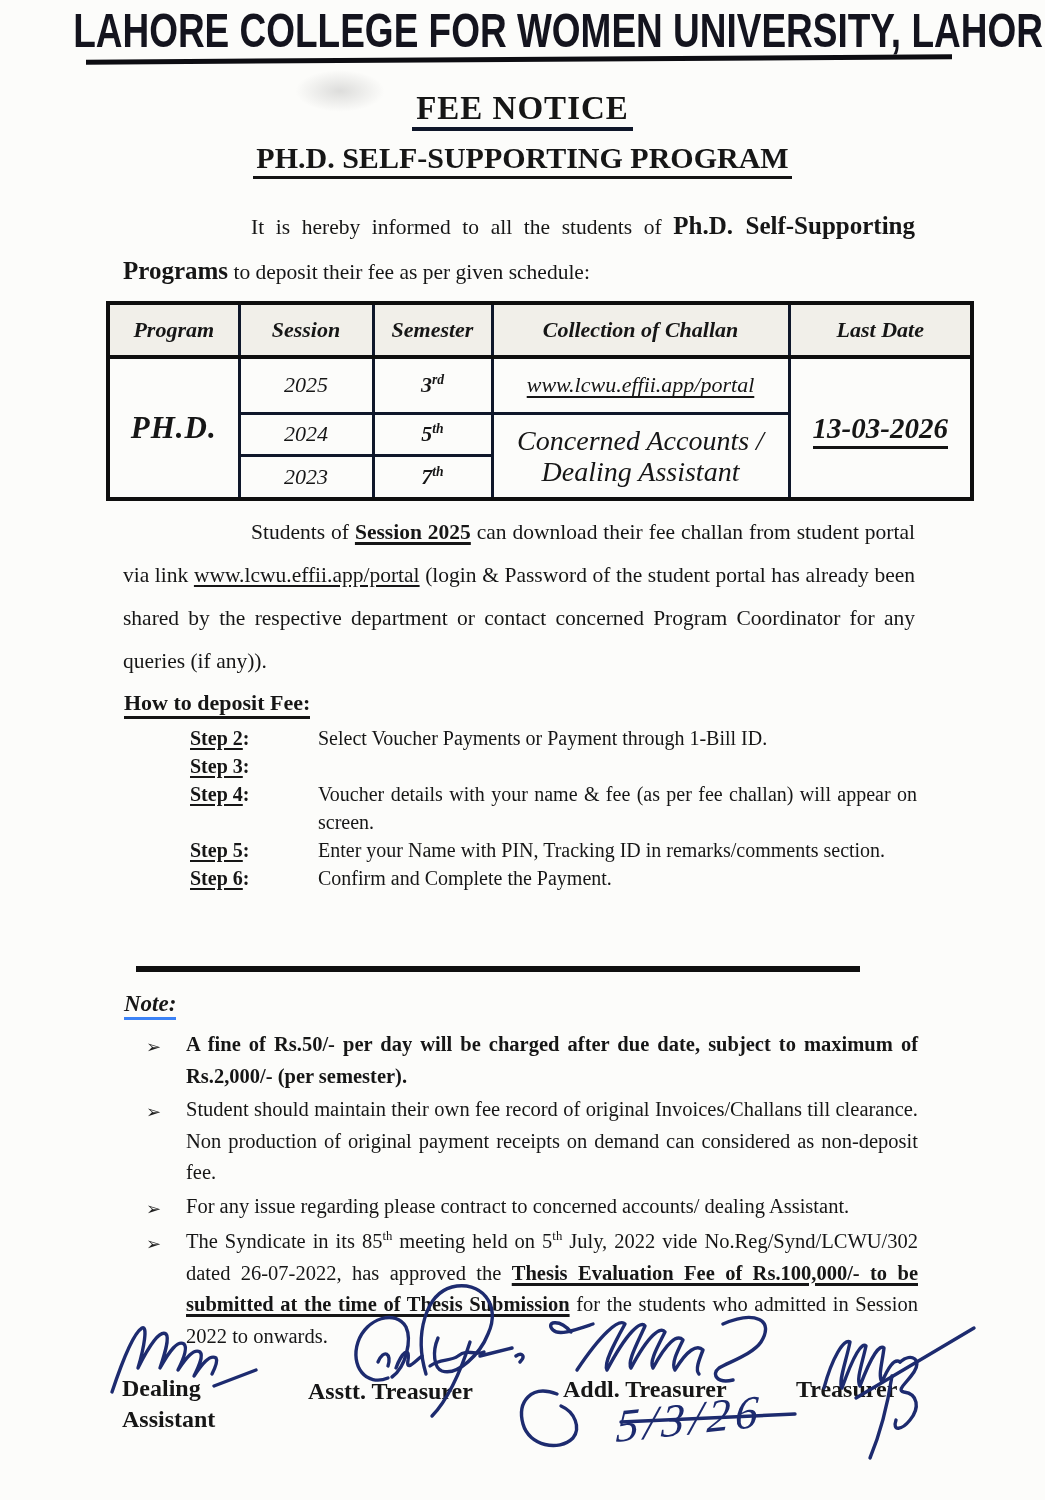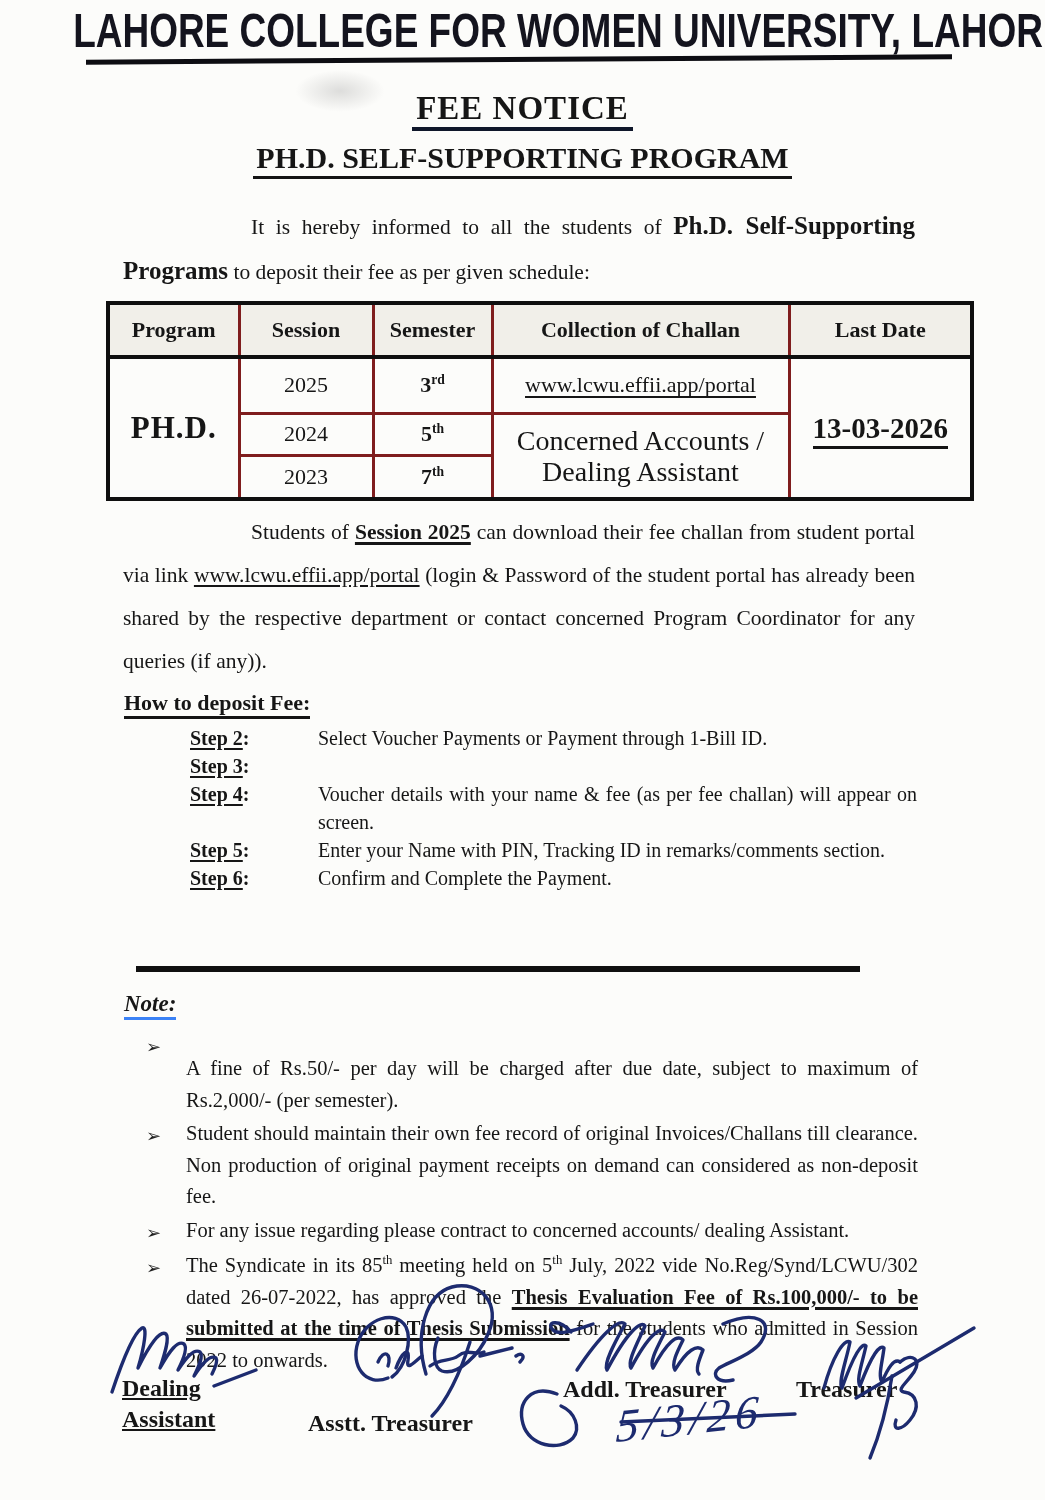--- a/index.html
+++ b/index.html
@@ -22,21 +22,21 @@
   .prog-title span{border-bottom:3px solid #141414;padding:0 3px 2px 3px;}
 
   
   .intro{position:absolute;left:123px;top:204px;width:792px;font-size:21.5px;
     line-height:44px;text-align:justify;text-indent:128px;}
   .intro .big-bold{font-weight:bold;font-size:25px;}
 
   
   table.feetable{position:absolute;left:106px;top:301px;width:864px;table-layout:fixed;
     border-collapse:collapse;text-align:center;border:4px solid #0f0f0f;}
-  .feetable th,.feetable td{border:3px solid #7f1d1d;padding:0;}
+  .feetable th,.feetable td{border:3px solid #0f172a;padding:0;font-style:italic;}
   .feetable thead th{font-size:22px;font-weight:bold;height:50px;background:#f1efe9;
     border-bottom:4px solid #0f0f0f;}
   .feetable tr.r1{height:56px;}
   .feetable tr.r2{height:42px;}
   .feetable tr.r3{height:44px;}
   .cell-phd{font-size:31px;font-weight:bold;letter-spacing:1px;}
   .cell-year{font-size:22px;}
   .cell-sem{font-size:22px;font-weight:bold;}
   .cell-link{font-size:22px;}
   .cell-link span{text-decoration:underline;text-decoration-thickness:2px;text-underline-offset:4px;}
@@ -62,21 +62,21 @@
 
   .thick-rule{position:absolute;left:136px;top:966px;width:724px;height:6px;background:#101010;}
 
   
   .note-head{position:absolute;left:124px;top:991px;font-size:23px;font-weight:bold;font-style:italic;}
   .note-head span{border-bottom:3px solid #3b82f6;padding-bottom:1px;}
   .notes{position:absolute;left:146px;top:1029px;width:772px;font-size:20.5px;line-height:31.5px;}
   .note-item{display:grid;grid-template-columns:40px 1fr;margin-bottom:2px;}
   .note-bullet{font-family:"DejaVu Sans",sans-serif;font-size:18px;padding-top:2px;color:#222;}
   .note-text{text-align:justify;}
-  .note-item.bold .note-text{font-weight:normal;margin-top:24px;}
+  .note-item.bold .note-text{font-weight:bold;}
   .emph{font-weight:bold;text-decoration:underline;text-decoration-thickness:2.5px;text-underline-offset:3px;}
 
   
   .sig-label{position:absolute;font-size:24px;font-weight:bold;z-index:3;line-height:31px;}
   .sig-svg{position:absolute;z-index:5;pointer-events:none;}
   .sig-svg path{stroke:var(--ink,#1d2b6f);fill:none;stroke-width:3.4;stroke-linecap:round;stroke-linejoin:round;}
   .sig-date{position:absolute;left:616px;top:1392px;z-index:5;color:var(--ink,#1d2b6f);
     font-size:46px;font-style:italic;letter-spacing:5px;transform:rotate(-6deg) skewX(-10deg);}
 </style>
 </head>
@@ -171,25 +171,25 @@
     <div class="note-item">
       <div class="note-bullet">➢</div>
       <div class="note-text">For any issue regarding please contract to concerned accounts/ dealing Assistant.</div>
     </div>
     <div class="note-item">
       <div class="note-bullet">➢</div>
       <div class="note-text"><span>The Syndicate in its 85</span><sup>th</sup><span> meeting held on 5</span><sup>th</sup><span> July, 2022 vide No.Reg/Synd/LCWU/302 dated 26-07-2022, has approved the </span><span class="emph">Thesis Evaluation Fee of Rs.100,000/- to be submitted at the time of Thesis Submission</span><span> for the students who admitted in Session 2022 to onwards.</span></div>
     </div>
   </div>
 
-  <div class="sig-label" style="left:122px;top:1373px;text-decoration:underline;">
+  <div class="sig-label" style="left:122px;top:1373px;">
     <span style="display:block">Dealing</span>
     <span style="display:block">Assistant</span>
   </div>
-  <div class="sig-label" style="left:308px;top:1376px;margin-top:32px;">Asstt. Treasurer</div>
+  <div class="sig-label" style="left:308px;top:1376px;">Asstt. Treasurer</div>
   <div class="sig-label" style="left:563px;top:1374px;">Addl. Treasurer</div>
   <div class="sig-label" style="left:796px;top:1374px;">Treasurer</div>
 
   <svg class="sig-svg" style="left:98px;top:1318px;" width="190" height="90" viewBox="0 0 190 90">
     <path d="M14,74 C22,50 34,16 44,10 C50,7 46,30 40,50 C52,26 62,12 68,16 C72,20 66,38 62,50 C72,32 80,22 86,26 C90,30 84,44 80,52 C88,40 96,30 102,34 C106,38 100,50 96,58 C104,46 112,36 118,40 C120,43 116,52 114,56"></path>
     <path d="M116,68 L158,52"></path>
   </svg>
 
   <svg class="sig-svg" style="left:330px;top:1282px;" width="215" height="155" viewBox="0 0 215 155">
     <path d="M58,96 C36,105 20,84 28,60 C36,36 66,27 76,45 C82,58 76,85 62,95"></path>

